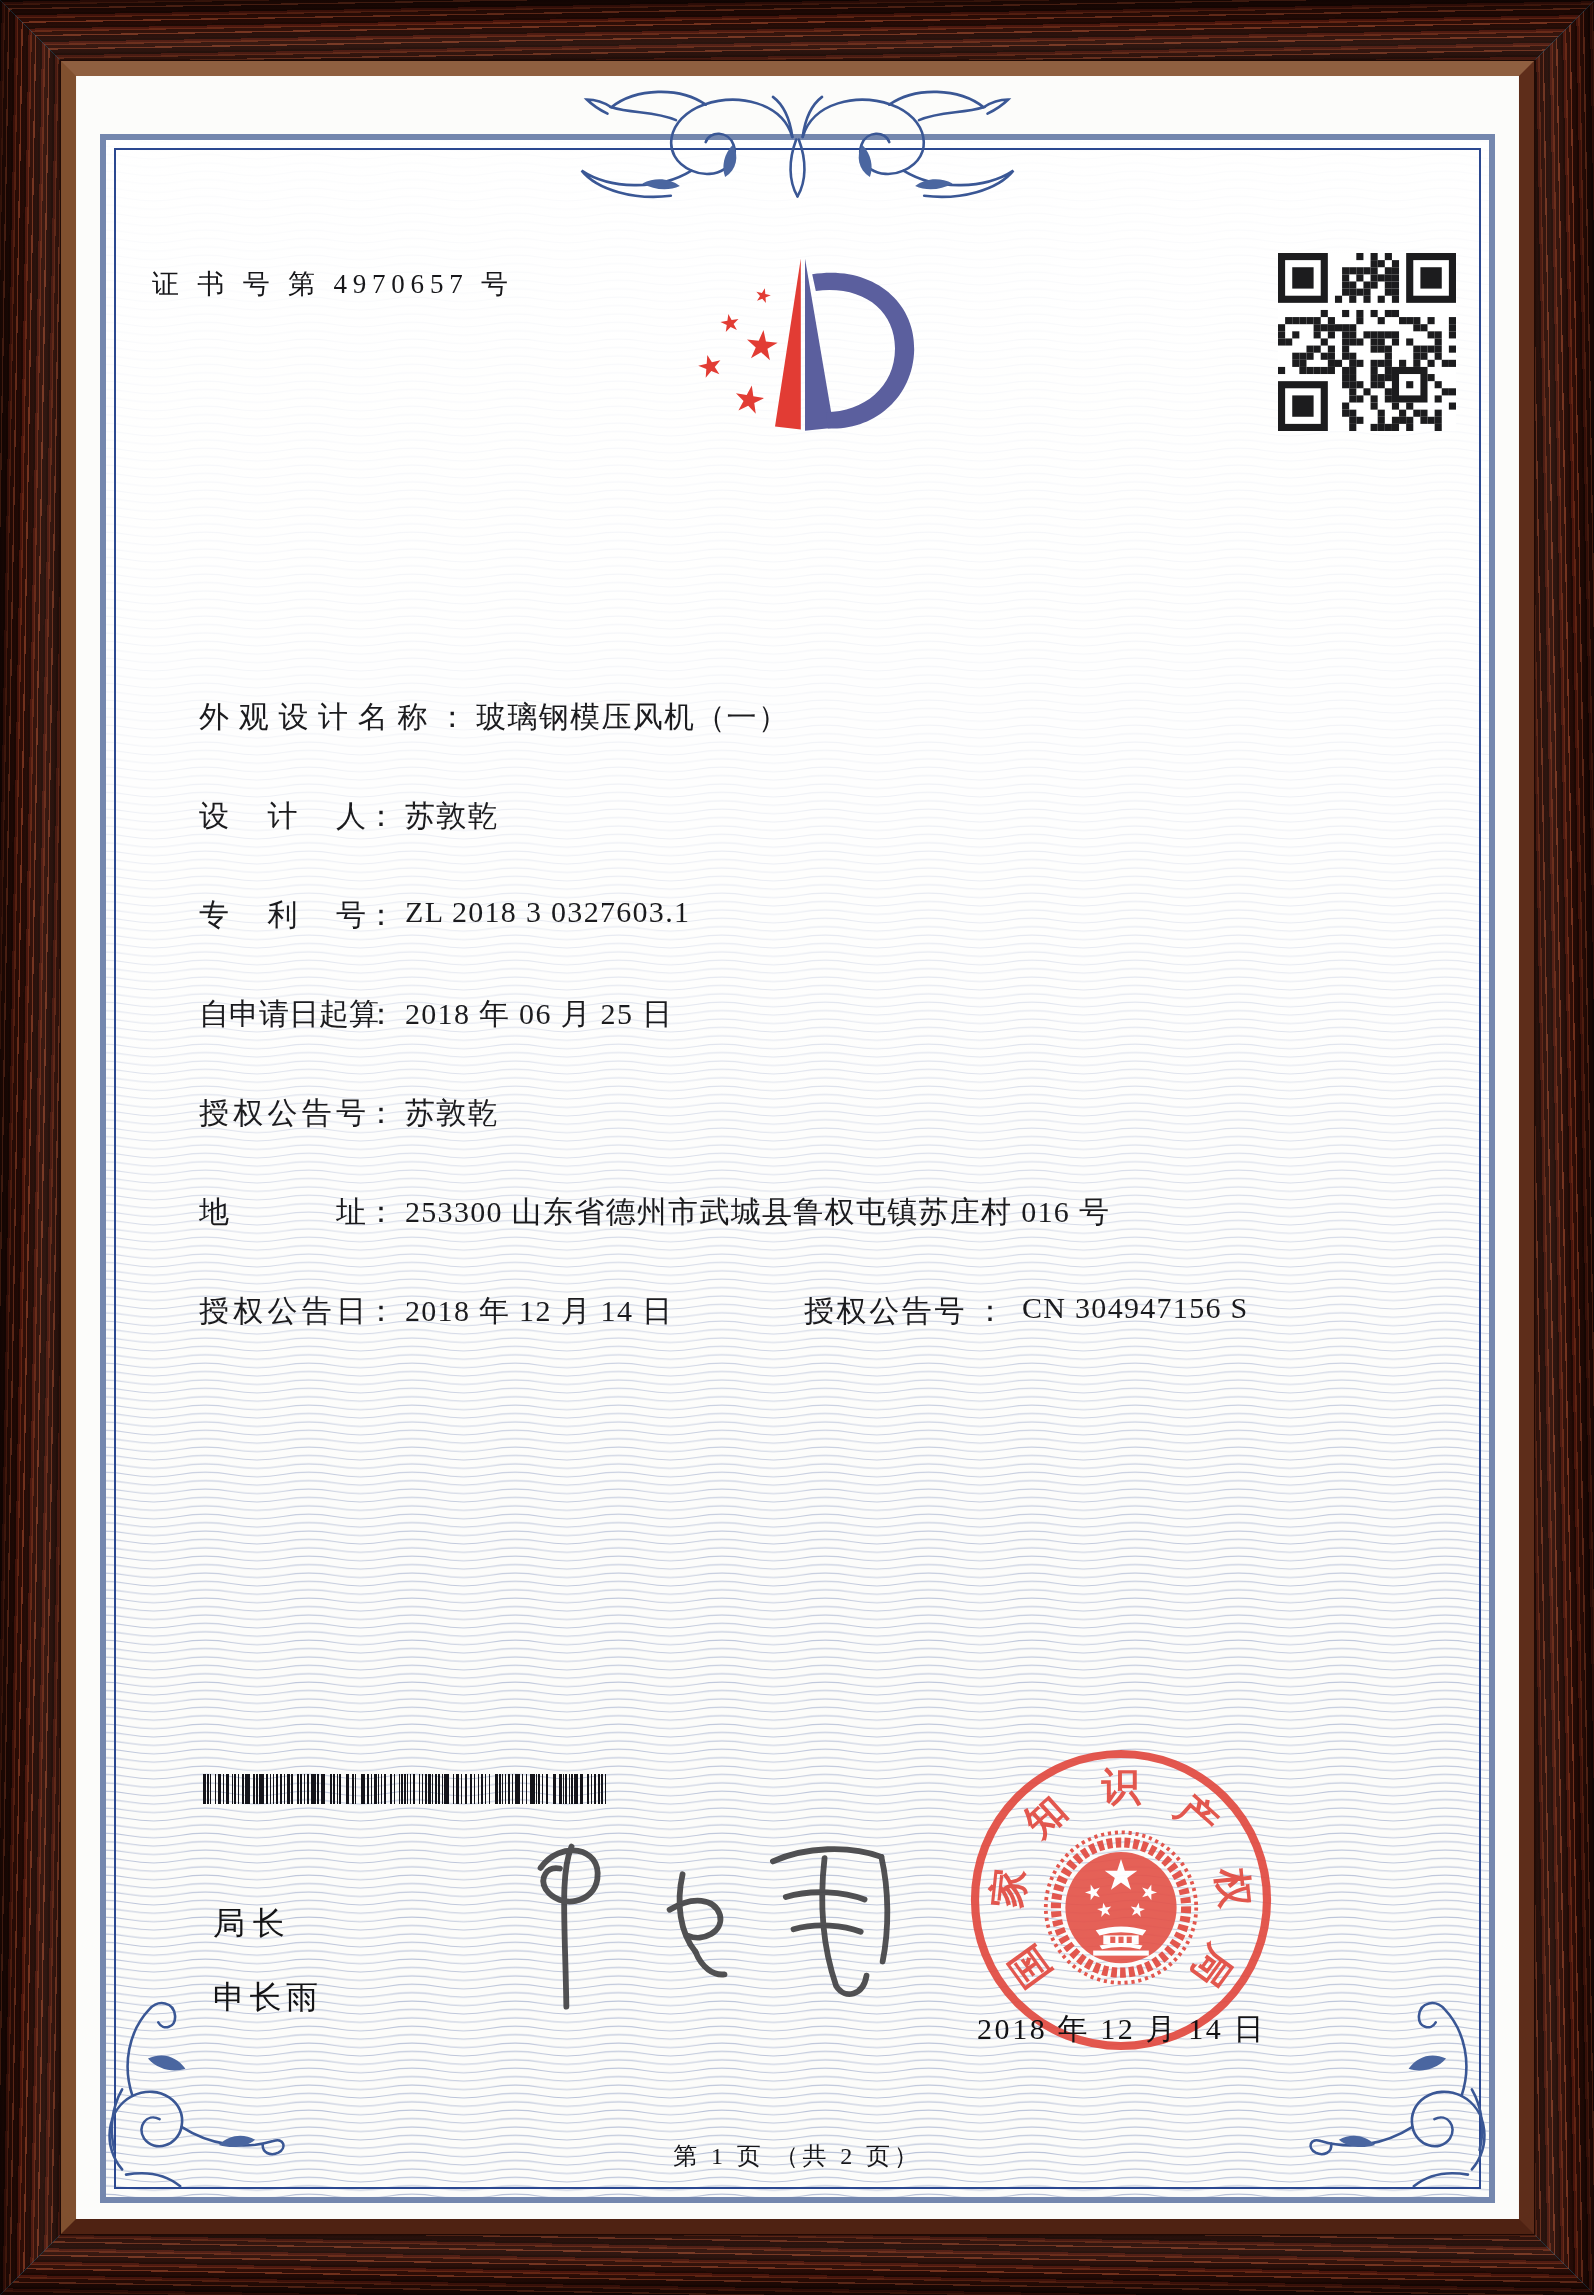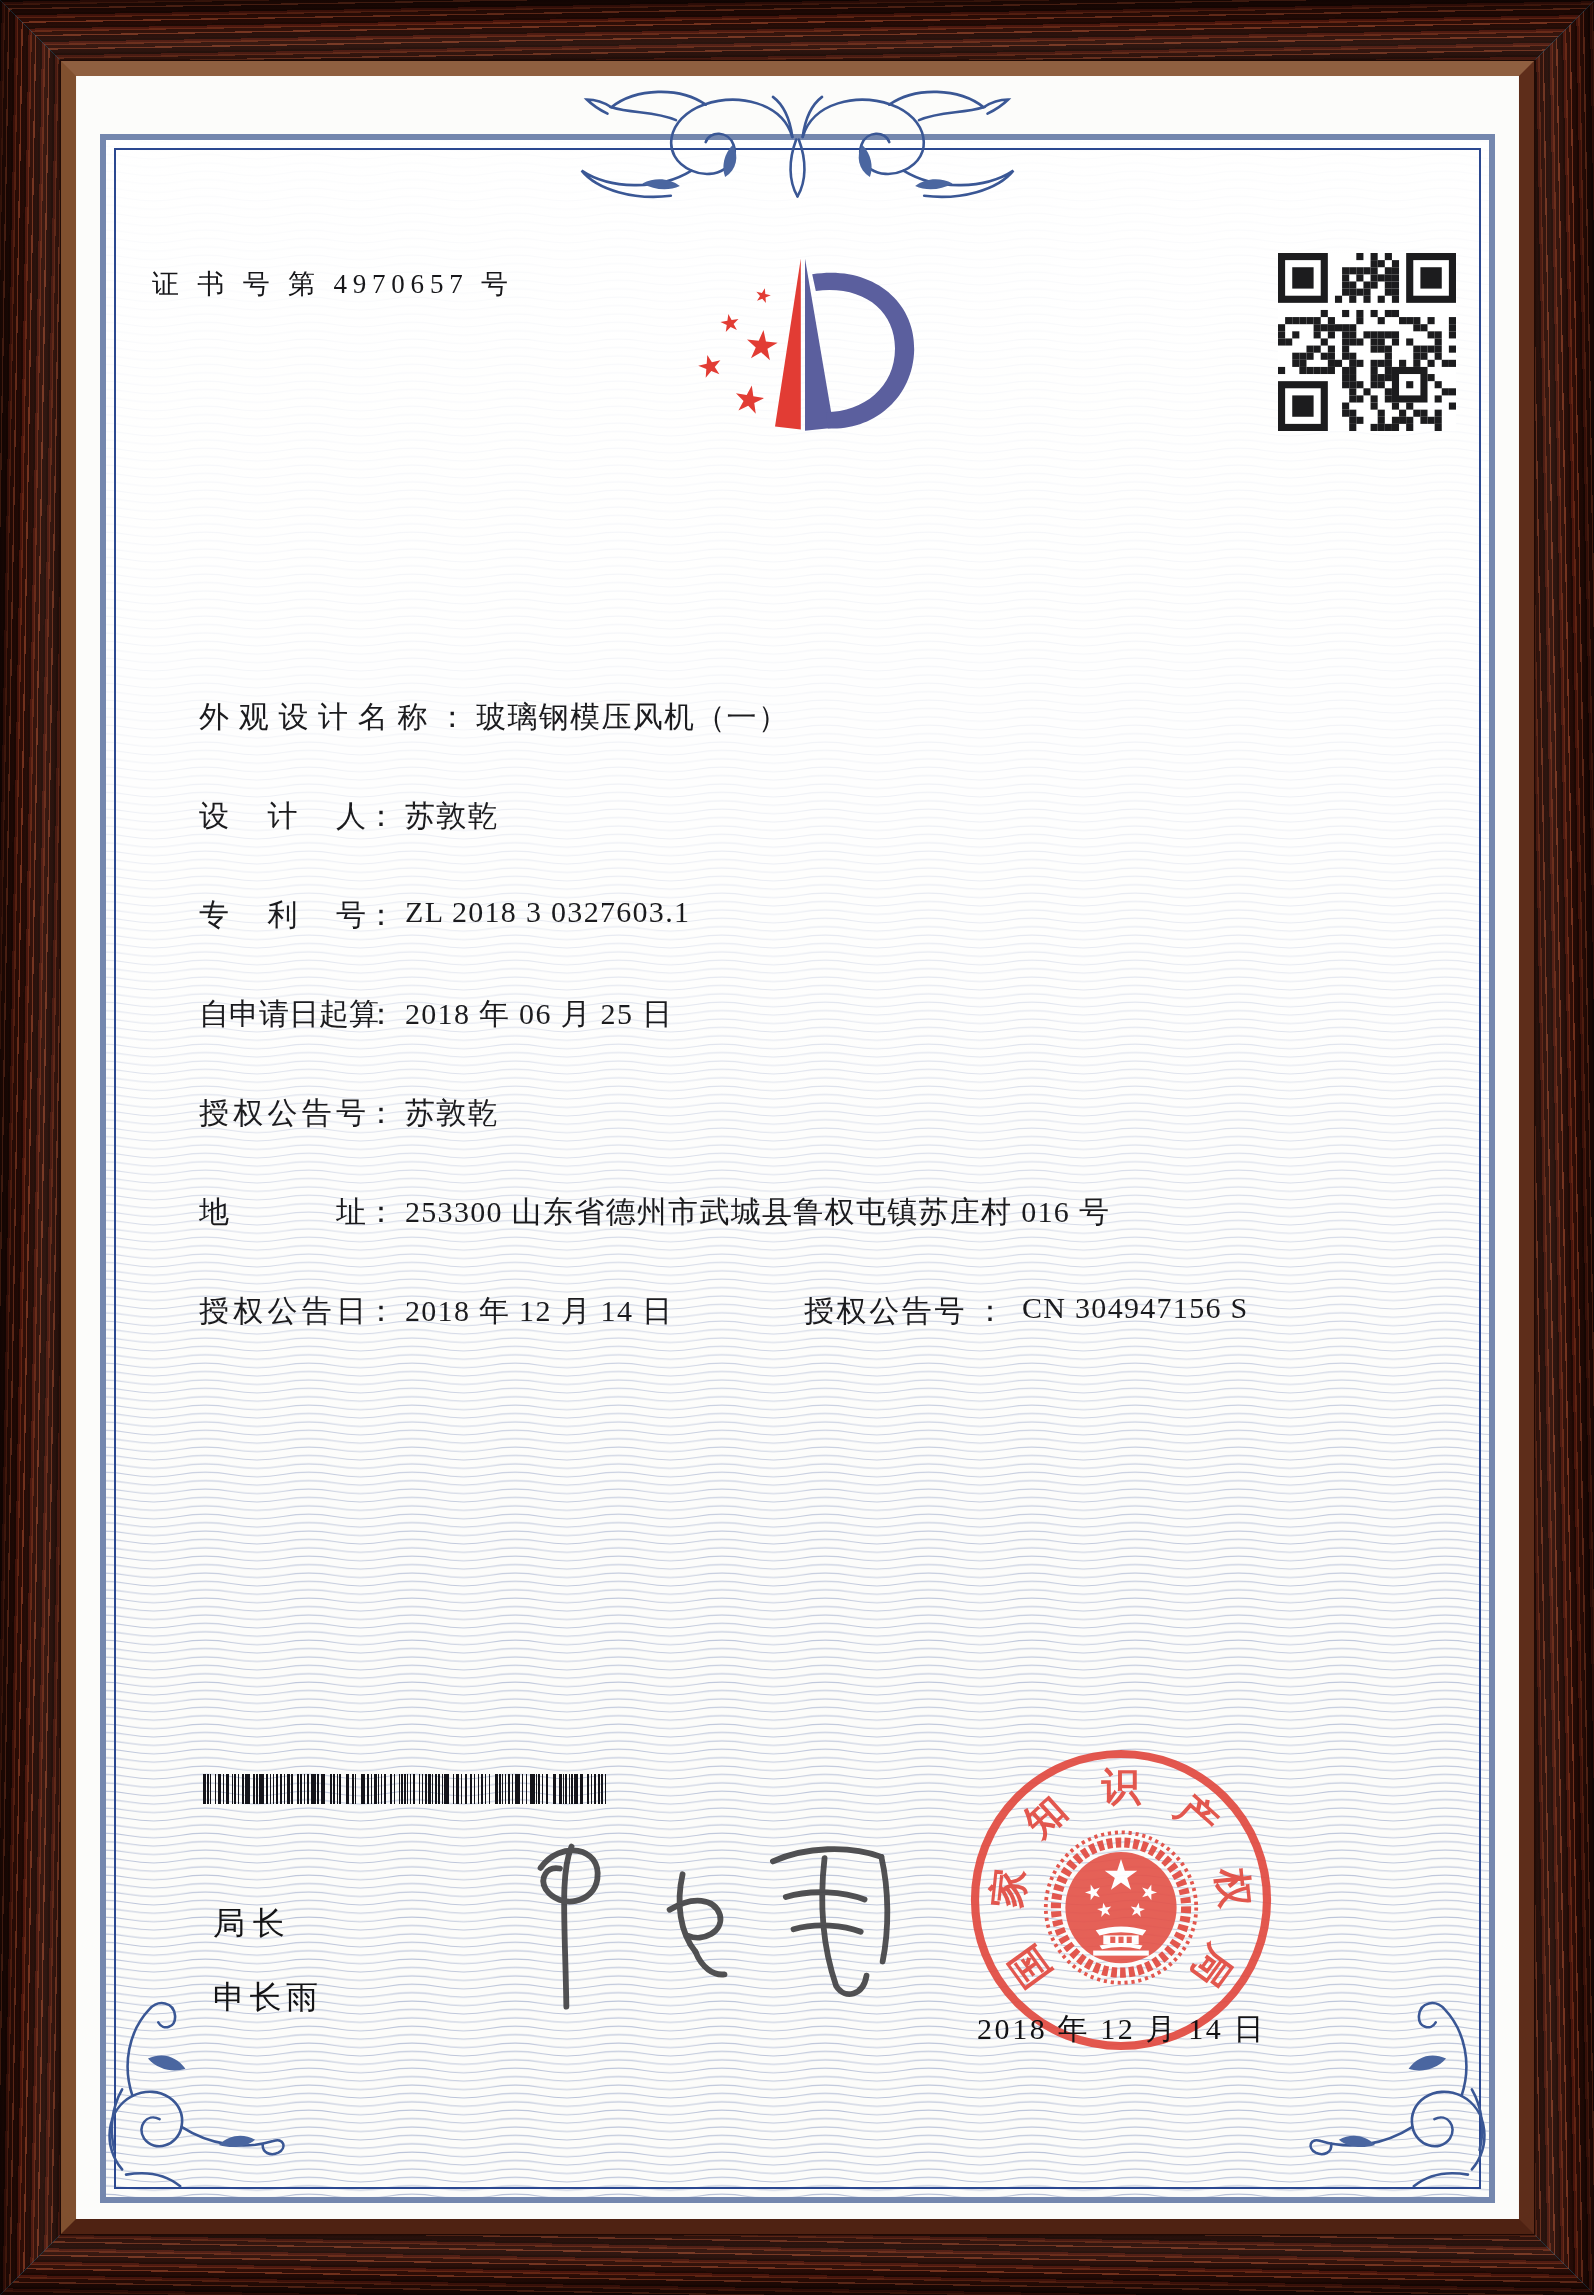--- a/index.html
+++ b/index.html
@@ -664,16 +664,17 @@
             <rect x="233" y="308" width="8" height="10" fill="#e4544a"></rect>
             <rect x="246" y="308" width="8" height="10" fill="#e4544a"></rect>
             <rect x="259" y="308" width="8" height="10" fill="#e4544a"></rect>
             <path d="M216,322 Q250,314 284,322 L280,328 Q250,321 220,328 Z" fill="#ffffff"></path>
             <rect x="206" y="330" width="88" height="8" fill="#ffffff"></rect>
           </g>
         </g>
       </svg>
       <div class="seal-date">2018 年 12 月 14 日</div>
 
+      <div class="footer">第 1 页 （共 2 页）</div>
     </div>
   </div>
 </div>
 
 
 </body></html>

